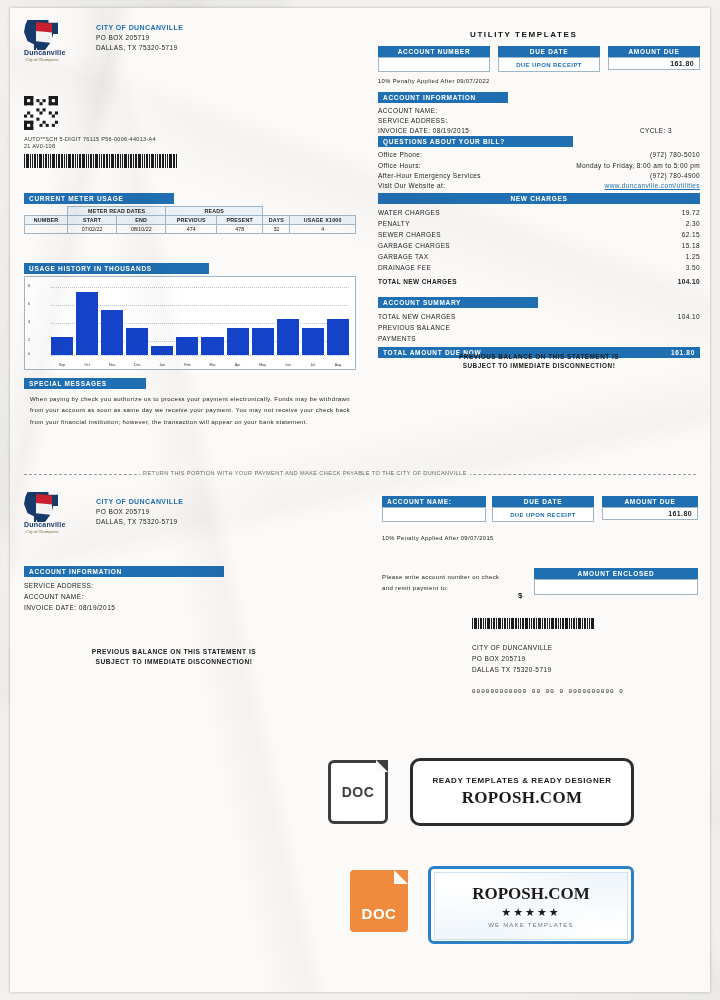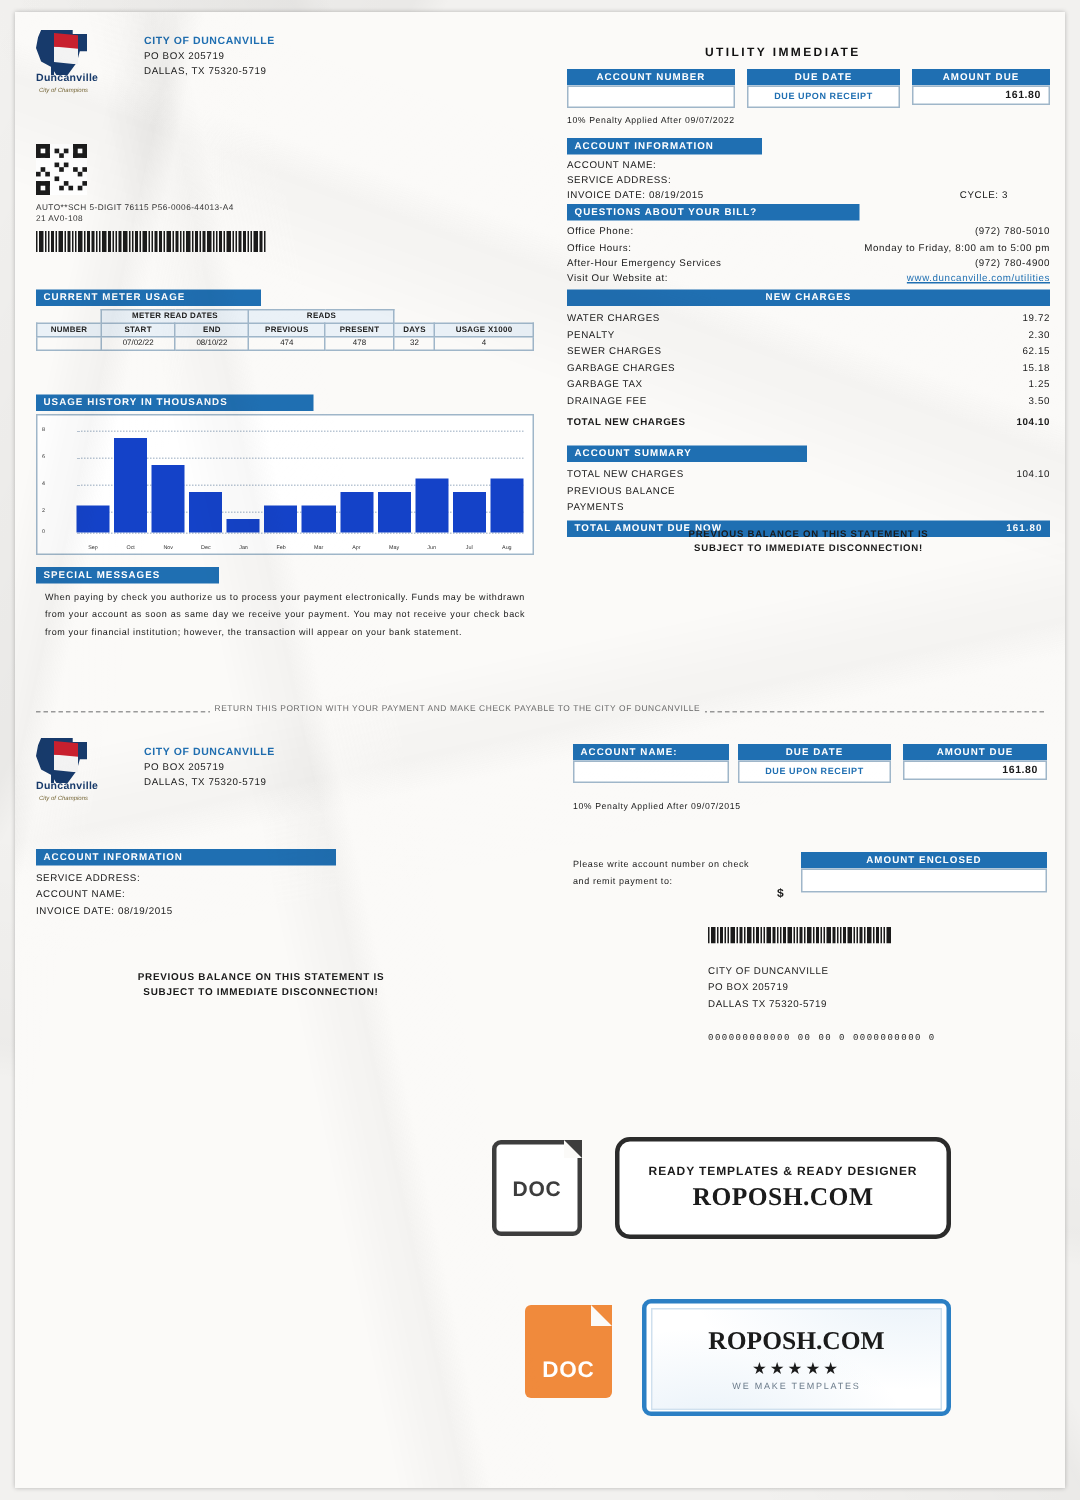--- a/index.html
+++ b/index.html
@@ -227,21 +227,21 @@
         <i style="width:1px"></i>
         <i style="width:2px"></i>
         <i style="width:2px"></i>
         <i style="width:1px"></i>
       <i style="width:1px"></i>
         <i style="width:3px"></i>
         <i style="width:2px"></i>
         <i style="width:1px"></i>
     </div>
 
-    <div class="abs lbl b" style="left:460px;top:22px;font-size:8px;letter-spacing:1.6px;color:#111;">UTILITY IMMEDIATE</div>
+    <div class="abs lbl b" style="left:460px;top:22px;font-size:8px;letter-spacing:1.6px;color:#111;">UTILITY TEMPLATES</div>
 
     <div class="abs" style="left:368px;top:38px;width:112px;">
       <div class="bar center">ACCOUNT NUMBER</div>
       <div class="box" style="height:13px;background:#fff;"></div>
     </div>
     <div class="abs" style="left:488px;top:38px;width:102px;">
       <div class="bar center">DUE DATE</div>
       <div class="box" style="height:13px;background:#fff;display:flex;align-items:center;justify-content:center;">
         <span class="lbl b blu" style="font-size:6px;">DUE UPON RECEIPT</span>
       </div>

